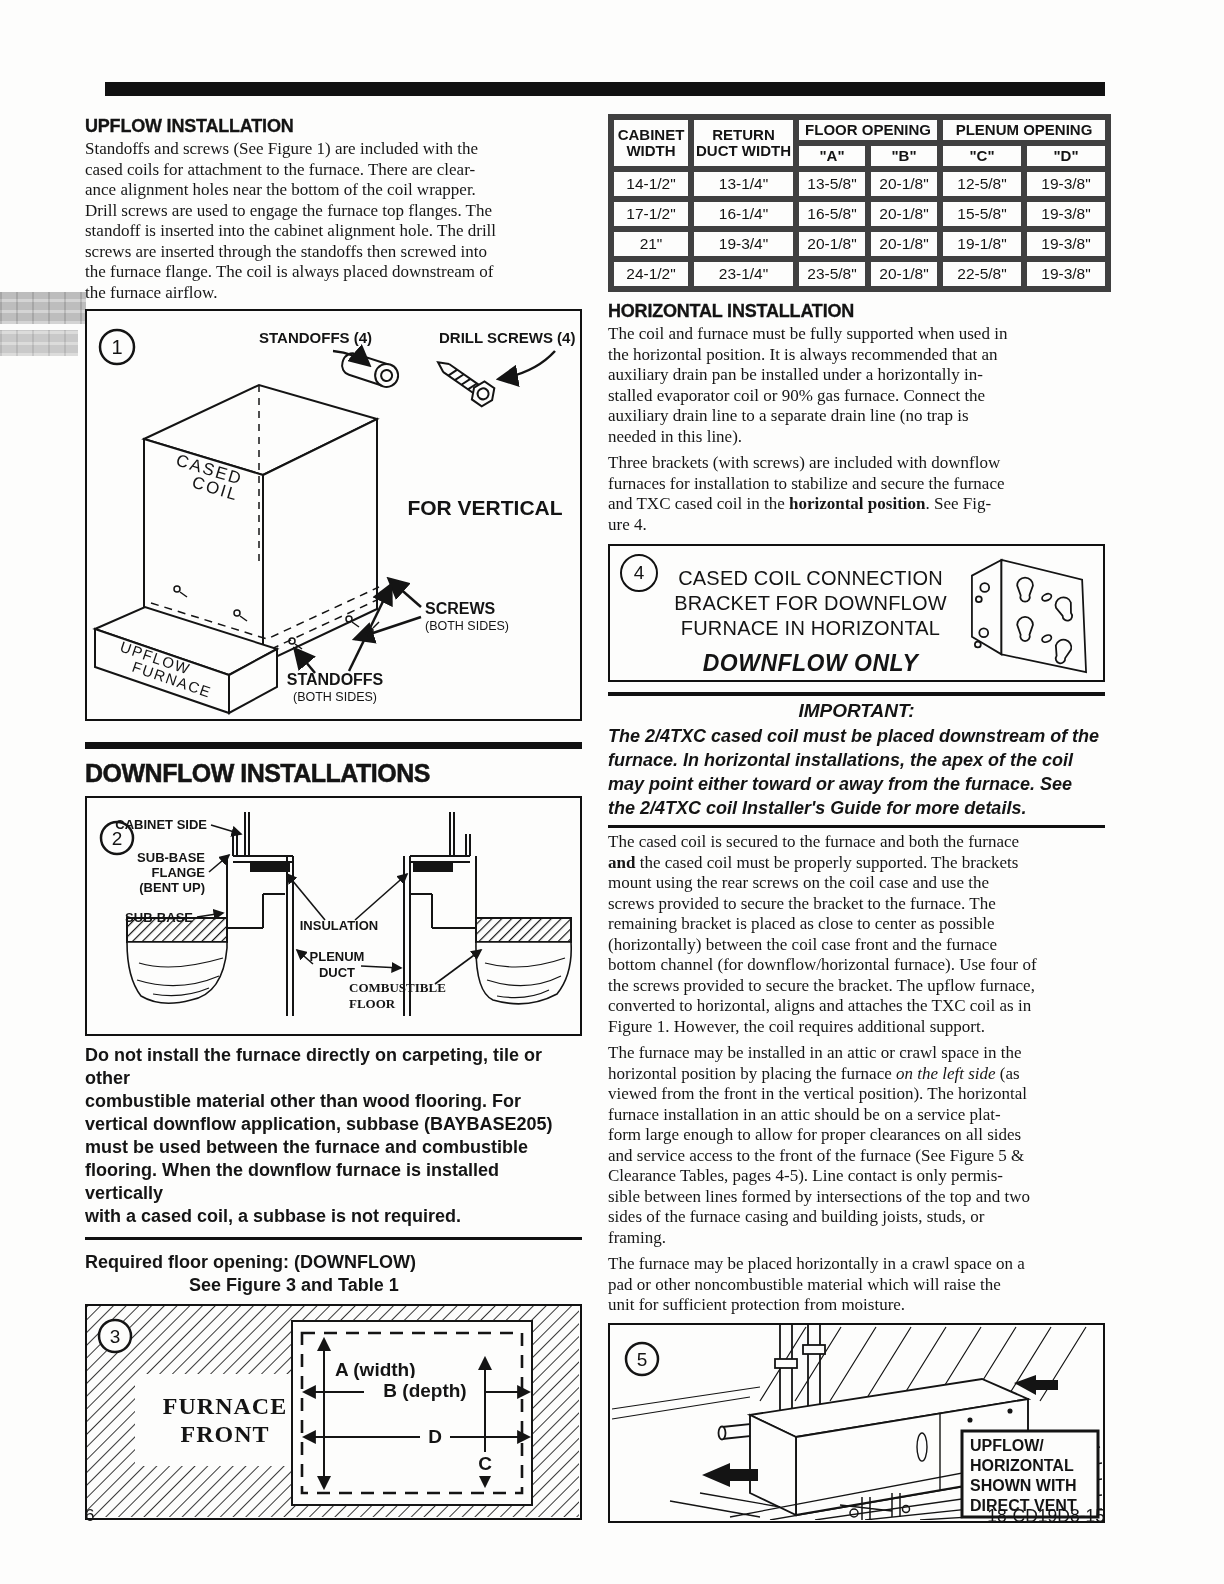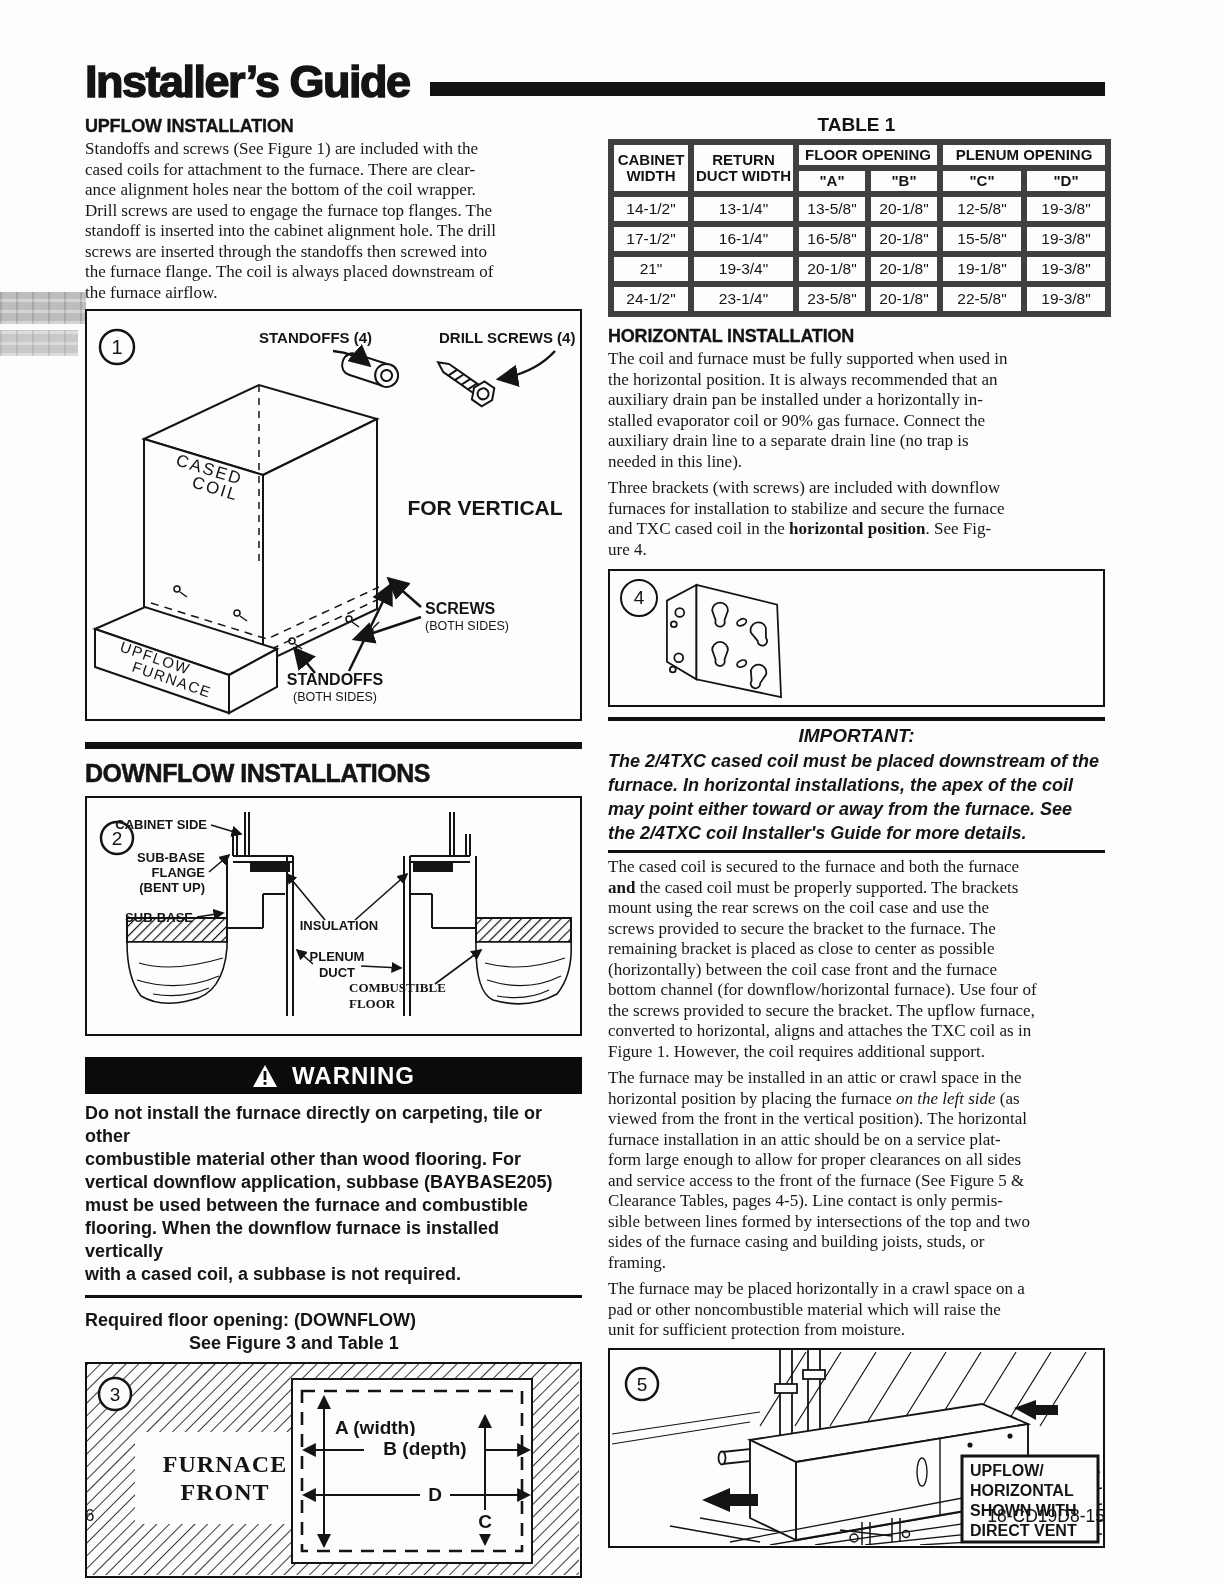--- a/index.html
+++ b/index.html
@@ -57,21 +57,20 @@
 </style>
 </head>
 <body>
 
 <div class="page">
 
   <div class="artifact" style="left:0;top:292px;width:86px;height:32px;"></div>
   <div class="artifact" style="left:0;top:330px;width:78px;height:26px;opacity:.8;"></div>
 
   <div class="masthead">
-    <h1>Installer’s Guide</h1>
     <div class="mast-bar"></div>
   </div>
 
   <div class="col-left">
     <div class="h-small">UPFLOW INSTALLATION</div>
     <p class="body">Standoffs and screws (See Figure 1) are included with the
 cased coils for attachment to the furnace. There are clear-
 ance alignment holes near the bottom of the coil wrapper.
 Drill screws are used to engage the furnace top flanges. The
 standoff is inserted into the cabinet alignment hole. The drill
@@ -204,27 +203,20 @@
         <text x="250" y="163" font-size="13" font-weight="bold" text-anchor="middle">PLENUM</text>
         <text x="250" y="179" font-size="13" font-weight="bold" text-anchor="middle">DUCT</text>
         <path class="ln" stroke-width="1.6" d="M226,166 L210,152" marker-end="url(#m2)"></path>
         <path class="ln" stroke-width="1.6" d="M274,168 L314,170" marker-end="url(#m2)"></path>
         <text class="serif" x="262" y="194" font-size="13" font-weight="bold">COMBUSTIBLE</text>
         <text class="serif" x="262" y="210" font-size="13" font-weight="bold">FLOOR</text>
         <path class="ln" stroke-width="1.6" d="M348,186 L394,152" marker-end="url(#m2)"></path>
       </svg>
     </div>
 
-    <div class="warnbar">
-      <svg width="26" height="24" viewBox="0 0 26 24">
-          <polygon points="13,1 25,23 1,23" fill="#fff"></polygon>
-          <rect x="11.6" y="7" width="2.8" height="9" fill="#0b0b0b"></rect>
-          <rect x="11.6" y="18" width="2.8" height="2.8" fill="#0b0b0b"></rect>
-        </svg><span>WARNING</span>
-    </div>
     <p class="warn-text">Do not install the furnace directly on carpeting, tile or other
 combustible material other than wood flooring. For
 vertical downflow application, subbase (BAYBASE205)
 must be used between the furnace and combustible
 flooring. When the downflow furnace is installed vertically
 with a cased coil, a subbase is not required.</p>
     <div class="warn-rule"></div>
 
     <div class="req">
       <div>Required floor opening: (DOWNFLOW)</div>
@@ -260,21 +252,20 @@
         <rect x="333" y="118" width="30" height="24" fill="#fdfdfc"></rect>
         <text x="348" y="137" font-size="19" font-weight="bold" text-anchor="middle">D</text>
         <line class="ln" x1="398" y1="52" x2="398" y2="180" stroke-width="2" marker-start="url(#m3)" marker-end="url(#m3)"></line>
         <rect x="387" y="146" width="22" height="24" fill="#fdfdfc"></rect>
         <text x="398" y="164" font-size="19" font-weight="bold" text-anchor="middle">C</text>
       </svg>
     </div>
   </div>
 
   <div class="col-right">
-    <div class="tbl-title">TABLE 1</div>
     <table>
       <colgroup>
           <col style="width:80px">
           <col style="width:105px">
           <col style="width:72px">
           <col style="width:72px">
           <col style="width:84px">
           <col style="width:84px">
         </colgroup>
       <thead>
@@ -334,20 +325,26 @@
 stalled evaporator coil or 90% gas furnace. Connect the
 auxiliary drain line to a separate drain line (no trap is
 needed in this line).</p>
     <p class="body"><span>Three brackets (with screws) are included with downflow
 furnaces for installation to stabilize and secure the furnace
 and TXC cased coil in the </span><strong>horizontal position</strong><span>. See Fig-
 ure 4.</span></p>
 
     <div class="figbox fig4">
       <div class="fignum">4</div>
+      <div class="fig4-center">
+        <div class="fig4-line">CASED COIL CONNECTION</div>
+        <div class="fig4-line">BRACKET FOR DOWNFLOW</div>
+        <div class="fig4-line">FURNACE IN HORIZONTAL</div>
+        <div class="fig4-only">DOWNFLOW ONLY</div>
+      </div>
       <svg width="132" height="122" viewBox="0 0 132 124">
         <g class="ln" stroke-width="1.8">
           <polygon points="8,22 38,6 38,102 8,84" fill="#fdfdfc"></polygon>
           <polygon points="38,6 120,26 124,120 38,102" fill="#fdfdfc"></polygon>
           <circle cx="21" cy="34" r="4.5"></circle>
             <circle cx="15" cy="46" r="3"></circle>
           <circle cx="20" cy="80" r="4.5"></circle>
             <circle cx="14" cy="92" r="3"></circle>
           <path d="M54,32 A8,8 0 1 1 70,32 L66.5,42 A4.8,4.8 0 1 1 57.5,42 Z"></path>
           <path d="M54,72 A8,8 0 1 1 70,72 L66.5,82 A4.8,4.8 0 1 1 57.5,82 Z"></path>

